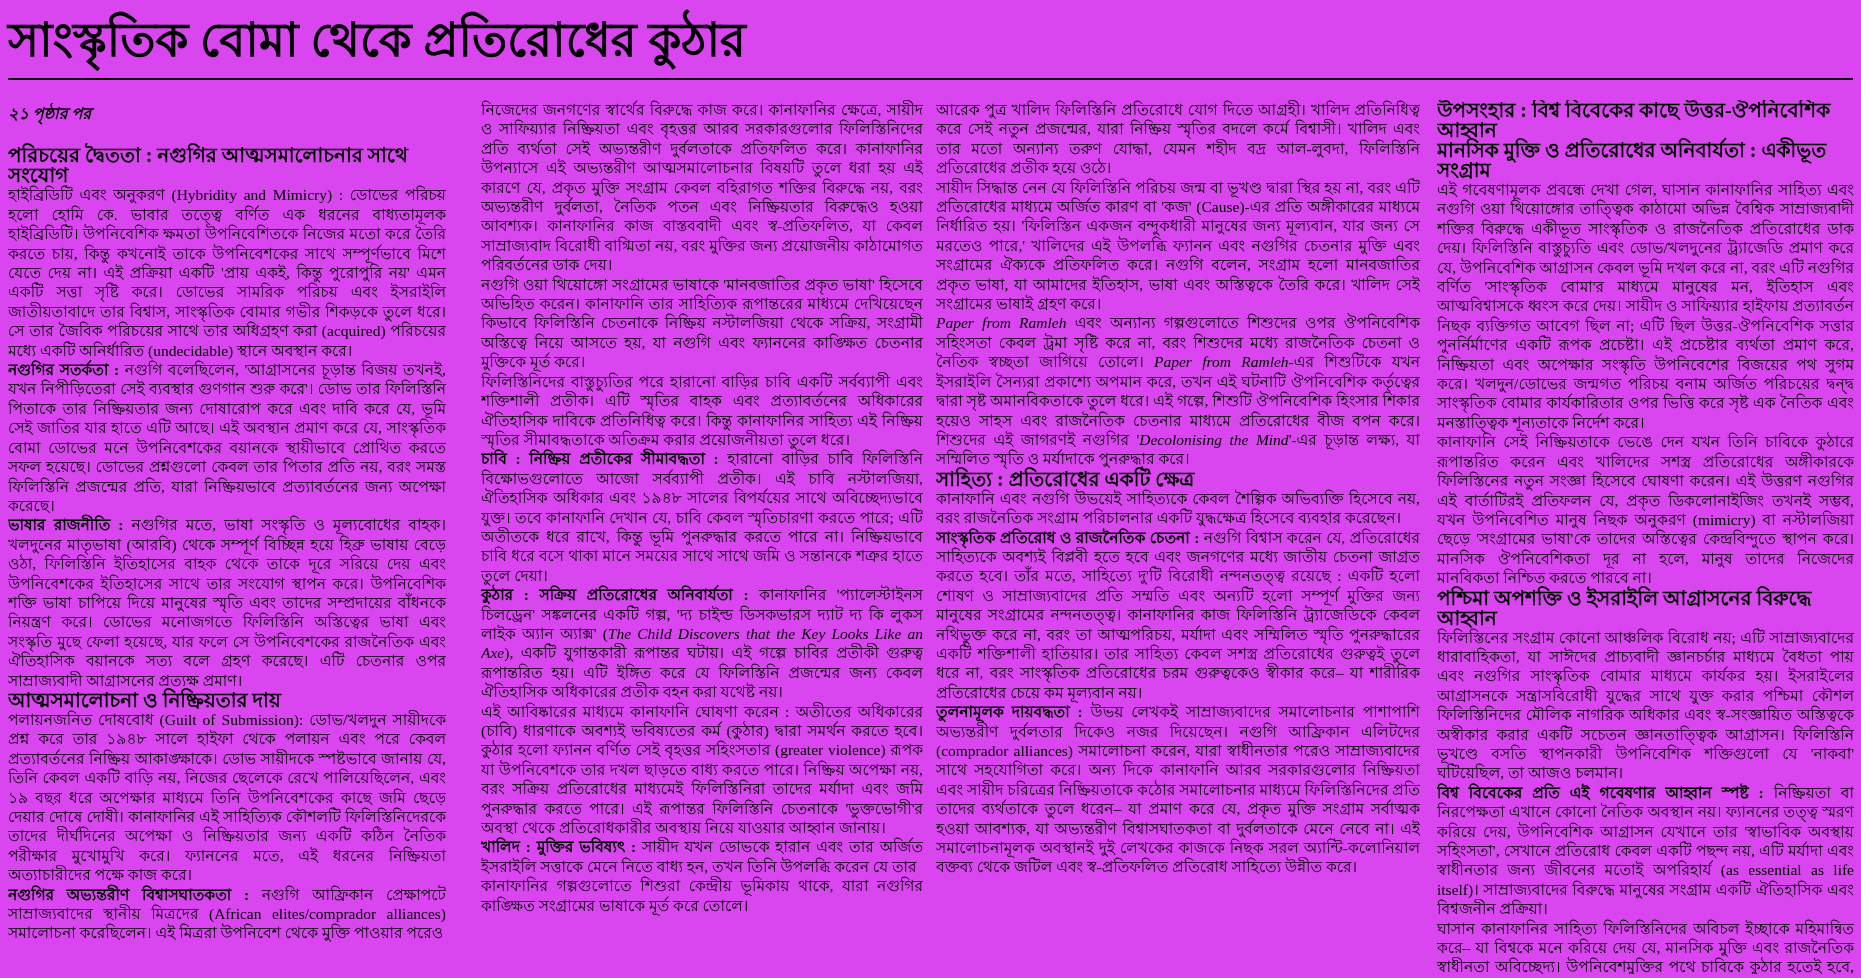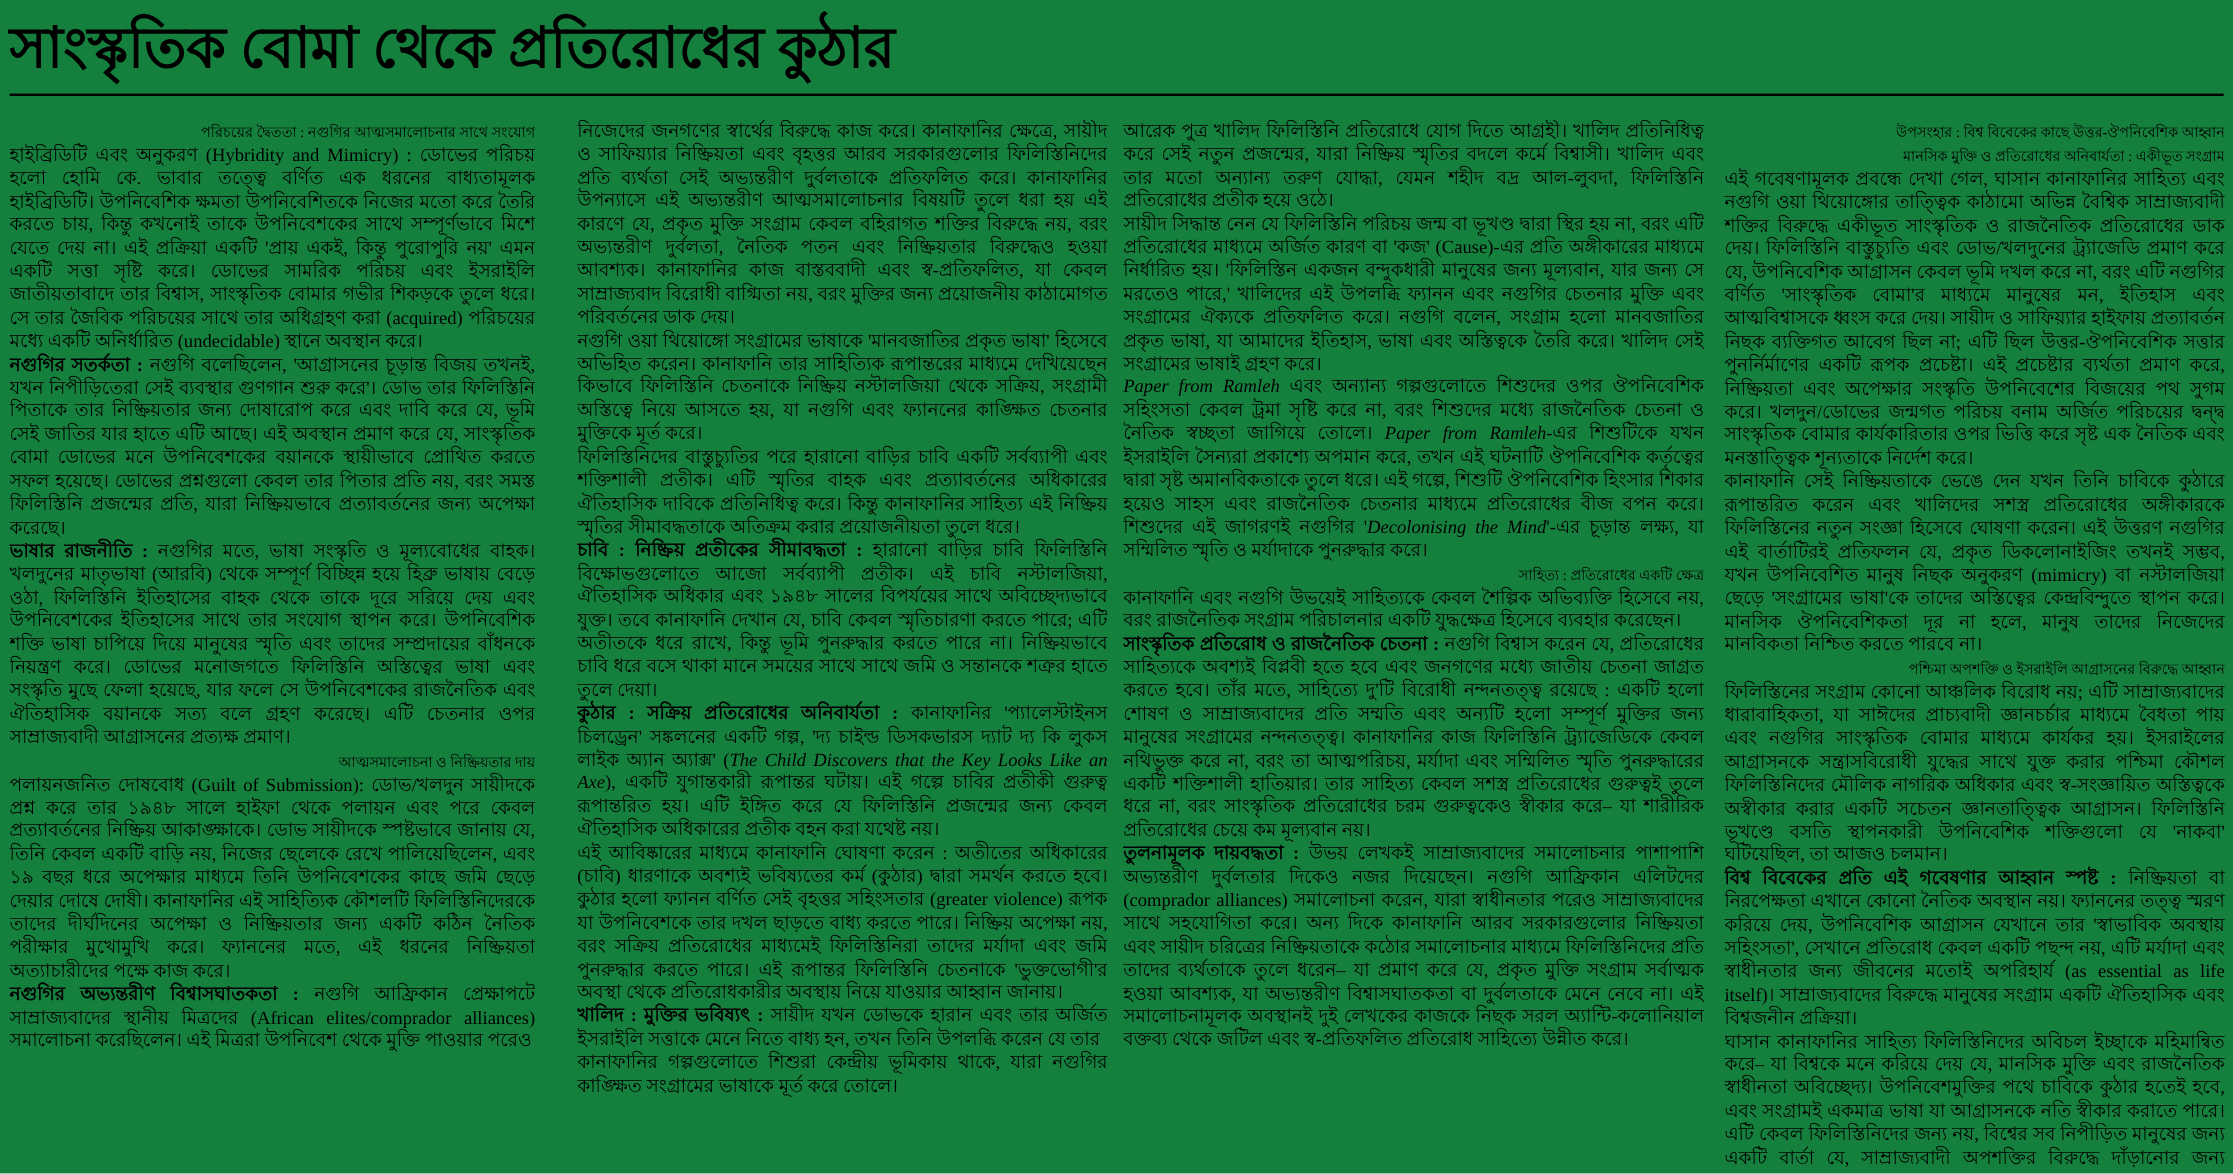--- a/index.html
+++ b/index.html
@@ -6,21 +6,21 @@
     margin: 0; padding: 0;
     width: 1861px; height: 978px;
     background: #ffffff;
     color: #000000;
     font-family: "Liberation Serif", "DejaVu Serif", serif;
     overflow: hidden;
   }
   #page {
     position: relative;
     width: 1861px; height: 978px;
-    background: #15803d;
+    background: #d946ef;
   }
   .headline {
     position: absolute;
     left: 8px; top: 4px;
     font-size: 47px;
     font-weight: bold;
     letter-spacing: 0px;
     white-space: nowrap;
   }
   .title-rule {
@@ -37,40 +37,41 @@
     line-height: 19.4px;
     text-align: justify;
     overflow: hidden;
   }
   #col-0 { left: 8px;    width: 438px; }
   #col-1 { left: 481px;  width: 442px; }
   #col-2 { left: 936px;  width: 484px; }
   #col-3 { left: 1437px; width: 417px; }
   .col p { margin: 0; padding: 0; }
   .hd {
-    font-weight: normal;
-    font-size: 12px;
+    font-weight: bold;
+    font-size: 20px;
     line-height: 20px;
-    text-align: right;
+    text-align: left;
   }
   .note {
     font-weight: bold;
     font-style: italic;
     font-size: 16px;
     margin: 4px 0 22px 0;
     text-align: left;
   }
 </style>
 </head>
 <body>
 
 <div id="page">
   <div class="headline">সাংস্কৃতিক বোমা থেকে প্রতিরোধের কুঠার</div>
   <div class="title-rule"></div>
   <div class="col" id="col-0">
+      <div class="note">২১ পৃষ্ঠার পর</div>
       <div class="hd">পরিচয়ের দ্বৈততা : নগুগির আত্মসমালোচনার সাথে সংযোগ</div>
       <p>হাইব্রিডিটি এবং অনুকরণ (Hybridity and Mimicry) : ডোভের পরিচয় হলো হোমি কে. ভাবার তত্ত্বে বর্ণিত এক ধরনের বাধ্যতামূলক হাইব্রিডিটি। উপনিবেশিক ক্ষমতা উপনিবেশিতকে নিজের মতো করে তৈরি করতে চায়, কিন্তু কখনোই তাকে উপনিবেশকের সাথে সম্পূর্ণভাবে মিশে যেতে দেয় না। এই প্রক্রিয়া একটি 'প্রায় একই, কিন্তু পুরোপুরি নয়' এমন একটি সত্তা সৃষ্টি করে। ডোভের সামরিক পরিচয় এবং ইসরাইলি জাতীয়তাবাদে তার বিশ্বাস, সাংস্কৃতিক বোমার গভীর শিকড়কে তুলে ধরে। সে তার জৈবিক পরিচয়ের সাথে তার অধিগ্রহণ করা (acquired) পরিচয়ের মধ্যে একটি অনির্ধারিত (undecidable) স্থানে অবস্থান করে।</p>
       <p><b>নগুগির সতর্কতা :</b> নগুগি বলেছিলেন, 'আগ্রাসনের চূড়ান্ত বিজয় তখনই, যখন নিপীড়িতেরা সেই ব্যবস্থার গুণগান শুরু করে'। ডোভ তার ফিলিস্তিনি পিতাকে তার নিষ্ক্রিয়তার জন্য দোষারোপ করে এবং দাবি করে যে, ভূমি সেই জাতির যার হাতে এটি আছে। এই অবস্থান প্রমাণ করে যে, সাংস্কৃতিক বোমা ডোভের মনে উপনিবেশকের বয়ানকে স্থায়ীভাবে প্রোথিত করতে সফল হয়েছে। ডোভের প্রশ্নগুলো কেবল তার পিতার প্রতি নয়, বরং সমস্ত ফিলিস্তিনি প্রজন্মের প্রতি, যারা নিষ্ক্রিয়ভাবে প্রত্যাবর্তনের জন্য অপেক্ষা করেছে।</p>
       <p><b>ভাষার রাজনীতি :</b> নগুগির মতে, ভাষা সংস্কৃতি ও মূল্যবোধের বাহক। খলদুনের মাতৃভাষা (আরবি) থেকে সম্পূর্ণ বিচ্ছিন্ন হয়ে হিব্রু ভাষায় বেড়ে ওঠা, ফিলিস্তিনি ইতিহাসের বাহক থেকে তাকে দূরে সরিয়ে দেয় এবং উপনিবেশকের ইতিহাসের সাথে তার সংযোগ স্থাপন করে। উপনিবেশিক শক্তি ভাষা চাপিয়ে দিয়ে মানুষের স্মৃতি এবং তাদের সম্প্রদায়ের বাঁধনকে নিয়ন্ত্রণ করে। ডোভের মনোজগতে ফিলিস্তিনি অস্তিত্বের ভাষা এবং সংস্কৃতি মুছে ফেলা হয়েছে, যার ফলে সে উপনিবেশকের রাজনৈতিক এবং ঐতিহাসিক বয়ানকে সত্য বলে গ্রহণ করেছে। এটি চেতনার ওপর সাম্রাজ্যবাদী আগ্রাসনের প্রত্যক্ষ প্রমাণ।</p>
       <div class="hd">আত্মসমালোচনা ও নিষ্ক্রিয়তার দায়</div>
       <p>পলায়নজনিত দোষবোধ (Guilt of Submission): ডোভ/খলদুন সায়ীদকে প্রশ্ন করে তার ১৯৪৮ সালে হাইফা থেকে পলায়ন এবং পরে কেবল প্রত্যাবর্তনের নিষ্ক্রিয় আকাঙ্ক্ষাকে। ডোভ সায়ীদকে স্পষ্টভাবে জানায় যে, তিনি কেবল একটি বাড়ি নয়, নিজের ছেলেকে রেখে পালিয়েছিলেন, এবং ১৯ বছর ধরে অপেক্ষার মাধ্যমে তিনি উপনিবেশকের কাছে জমি ছেড়ে দেয়ার দোষে দোষী। কানাফানির এই সাহিত্যিক কৌশলটি ফিলিস্তিনিদেরকে তাদের দীর্ঘদিনের অপেক্ষা ও নিষ্ক্রিয়তার জন্য একটি কঠিন নৈতিক পরীক্ষার মুখোমুখি করে। ফ্যাননের মতে, এই ধরনের নিষ্ক্রিয়তা অত্যাচারীদের পক্ষে কাজ করে।</p>
       <p><b>নগুগির অভ্যন্তরীণ বিশ্বাসঘাতকতা :</b> নগুগি আফ্রিকান প্রেক্ষাপটে সাম্রাজ্যবাদের স্থানীয় মিত্রদের (African elites/comprador alliances) সমালোচনা করেছিলেন। এই মিত্ররা উপনিবেশ থেকে মুক্তি পাওয়ার পরেও</p>
     </div>
   <div class="col" id="col-1">
       <p>নিজেদের জনগণের স্বার্থের বিরুদ্ধে কাজ করে। কানাফানির ক্ষেত্রে, সায়ীদ ও সাফিয়্যার নিষ্ক্রিয়তা এবং বৃহত্তর আরব সরকারগুলোর ফিলিস্তিনিদের প্রতি ব্যর্থতা সেই অভ্যন্তরীণ দুর্বলতাকে প্রতিফলিত করে। কানাফানির উপন্যাসে এই অভ্যন্তরীণ আত্মসমালোচনার বিষয়টি তুলে ধরা হয় এই কারণে যে, প্রকৃত মুক্তি সংগ্রাম কেবল বহিরাগত শক্তির বিরুদ্ধে নয়, বরং অভ্যন্তরীণ দুর্বলতা, নৈতিক পতন এবং নিষ্ক্রিয়তার বিরুদ্ধেও হওয়া আবশ্যক। কানাফানির কাজ বাস্তববাদী এবং স্ব-প্রতিফলিত, যা কেবল সাম্রাজ্যবাদ বিরোধী বাগ্মিতা নয়, বরং মুক্তির জন্য প্রয়োজনীয় কাঠামোগত পরিবর্তনের ডাক দেয়।</p>

